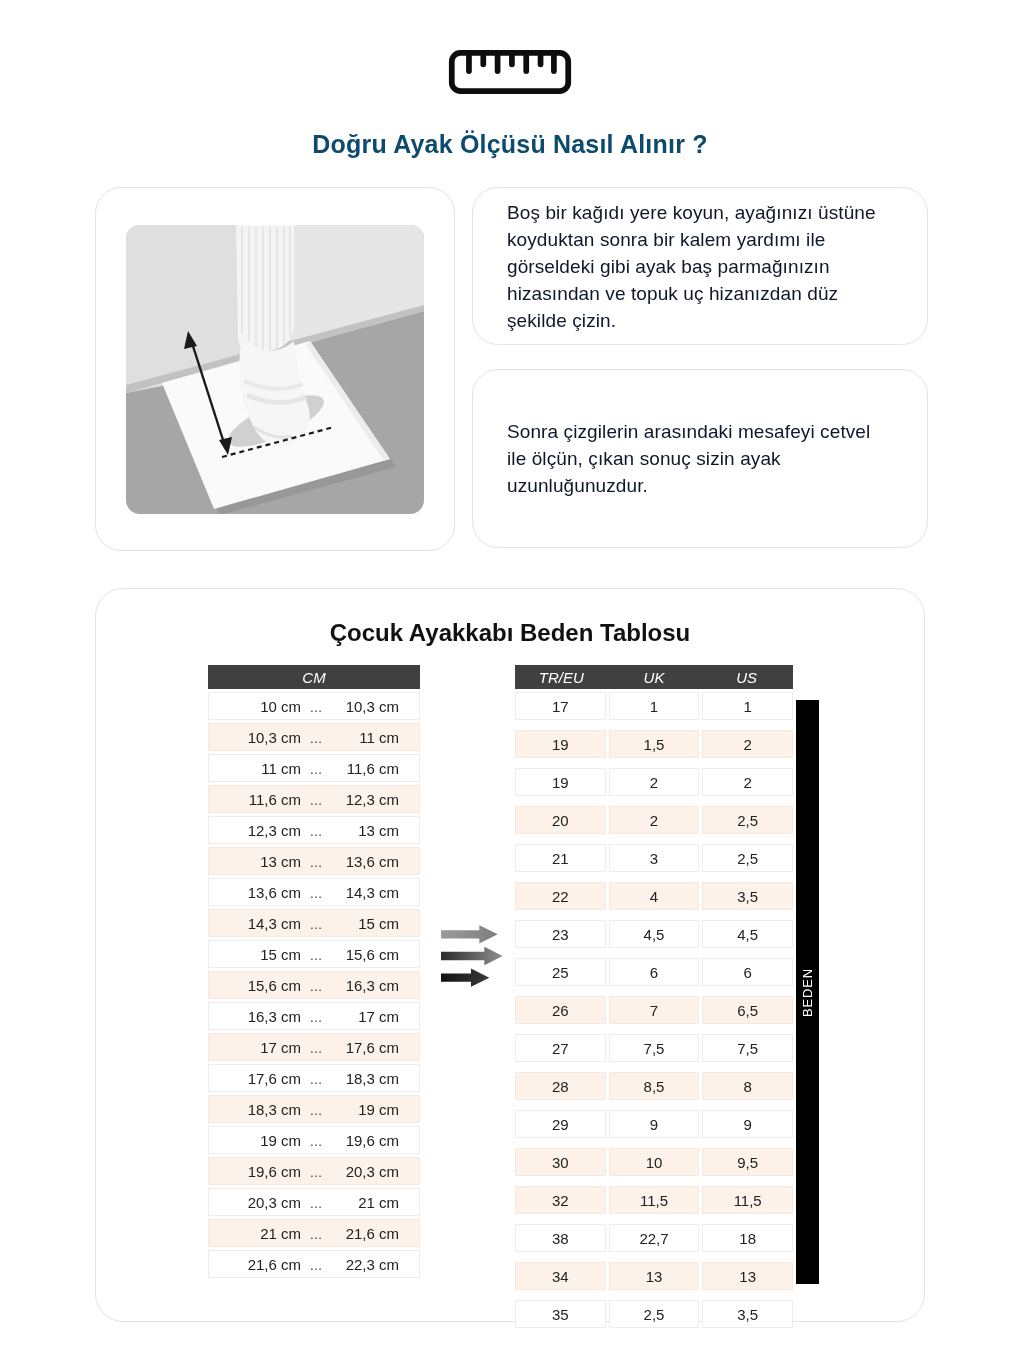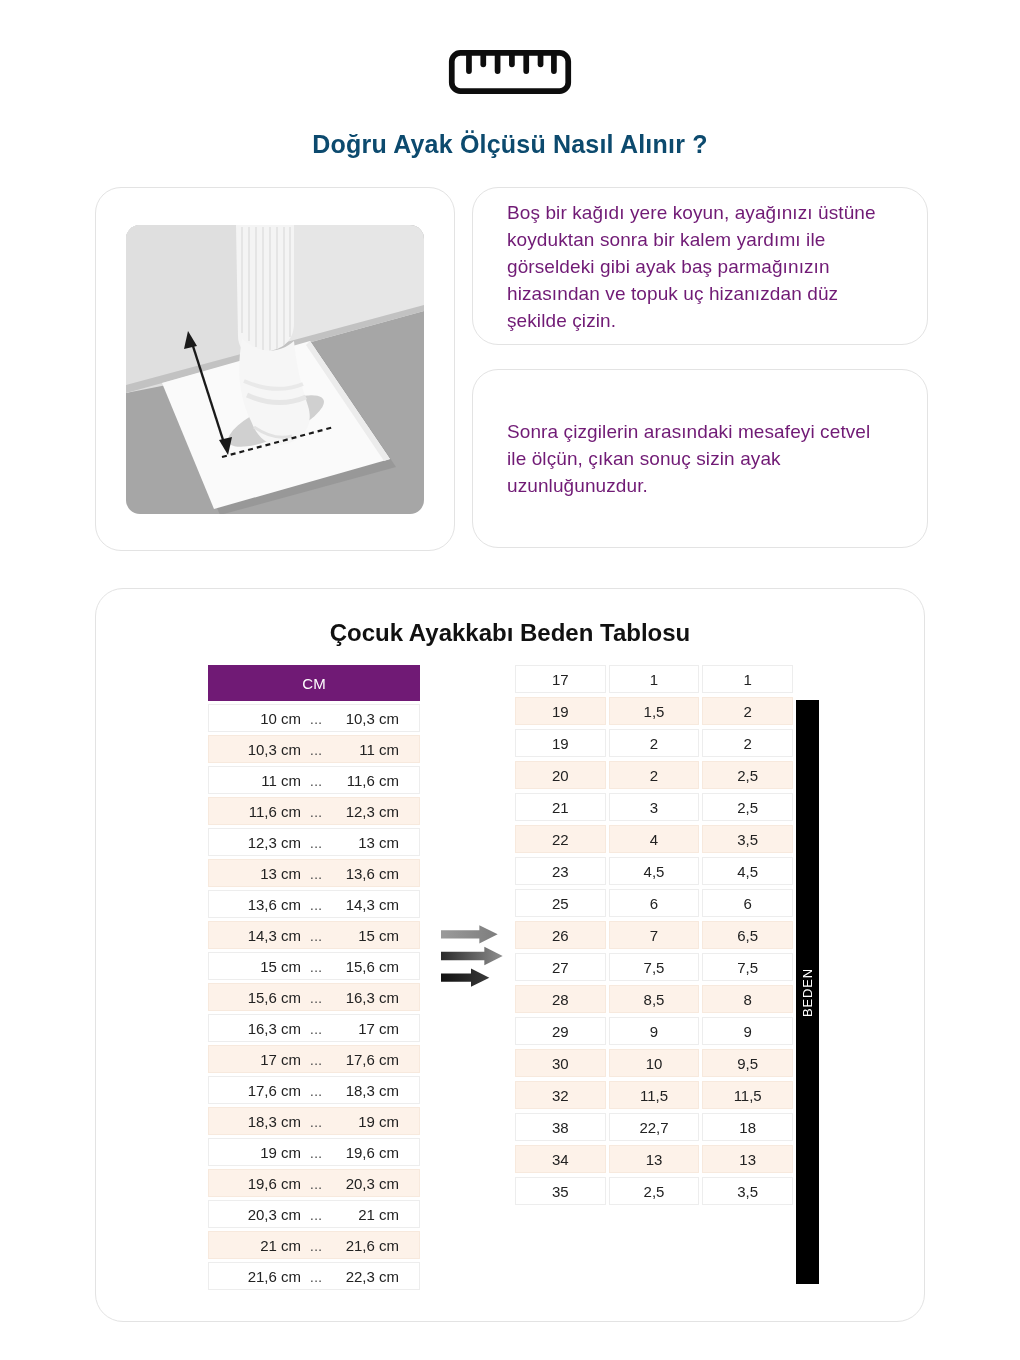--- a/index.html
+++ b/index.html
@@ -26,51 +26,51 @@
   .photo-card{width:360px;height:364px;display:flex;align-items:center;justify-content:center;}
   .photo-frame{width:298px;height:289px;border-radius:14px;overflow:hidden;line-height:0;}
   .text-col{display:flex;flex-direction:column;gap:24px;width:456px;}
   .text-card{
     width:456px;box-sizing:border-box;padding:18px 34px;
     display:flex;align-items:center;
   }
   .text-card.first{height:158px;}
   .text-card.second{height:179px;}
   .text-card p{
-    margin:0;font-size:19px;line-height:27px;color:#701a75;letter-spacing:0.1px;
+    margin:0;font-size:19px;line-height:27px;color:#0f172a;letter-spacing:0.1px;
   }
   
   .size-card{
     position:absolute;left:95px;top:588px;width:830px;height:734px;
     border:1px solid #e3e3e3;border-radius:28px;box-sizing:border-box;
     background:#ffffff;
   }
   .size-title{
     margin:30px 0 0 0;text-align:center;font-size:24px;font-weight:bold;color:#111111;
   }
   .tables{position:relative;height:640px;margin-top:18px;}
   .tbl-header{
-    height:36px;background:#701a75;color:#ffffff;font-size:15px;
-    display:flex;align-items:center;justify-content:center;margin-bottom:3px;
+    height:24px;background:#404040;color:#ffffff;font-size:15px;
+    display:flex;align-items:center;justify-content:center;margin-bottom:3px;font-style:italic;
   }
   .cm-table{position:absolute;left:112px;top:0;width:212px;}
   .size-table{position:absolute;left:419px;top:0;width:278px;}
   .size-table .tbl-header{justify-content:space-between;}
   .size-table .tbl-header span{flex:1;text-align:center;}
   .row{
     height:28px;margin-bottom:3px;display:flex;align-items:center;
     font-size:15px;color:#222222;background:#ffffff;
     border:1px solid #ededed;box-sizing:border-box;
   }
   .row.alt{background:#fdf2e9;border-color:#f7e9dd;}
   .cm-table .row .cl{flex:1;text-align:right;padding-left:24px;}
   .cm-table .row .cd{width:30px;text-align:center;color:#555;}
   .cm-table .row .cr{flex:1;text-align:right;padding-right:20px;}
   .size-row{
-    height:28px;margin-bottom:4px;display:flex;gap:3px;
+    height:28px;margin-bottom:10px;display:flex;gap:3px;
   }
   .size-row .cell{
     flex:1;display:flex;align-items:center;justify-content:center;
     font-size:15px;color:#222222;background:#ffffff;
     border:1px solid #ededed;box-sizing:border-box;height:100%;
   }
   .size-row.alt .cell{background:#fdf2e9;border-color:#f7e9dd;}
   .beden-bar{
     position:absolute;left:700px;top:35px;width:23px;height:584px;background:#000000;
     display:flex;align-items:center;justify-content:center;
@@ -278,20 +278,25 @@
               <stop offset="1" stop-color="#3a3a3a"></stop>
           </linearGradient>
         </defs>
         <polygon points="6,15 52,15 52,9 74,20 52,31 52,25 6,25" fill="url(#ag1)"></polygon>
         <polygon points="6,41 58,41 58,35 80,46 58,57 58,51 6,51" fill="url(#ag2)"></polygon>
         <polygon points="6,67 42,67 42,61 64,72 42,83 42,77 6,77" fill="url(#ag3)"></polygon>
       </svg>
     </span>
 
     <div class="size-table">
+      <div class="tbl-header">
+        <span>TR/EU</span>
+        <span>UK</span>
+        <span>US</span>
+      </div>
       <div>
           <div class="size-row">
             <span class="cell">17</span>
             <span class="cell">1</span>
             <span class="cell">1</span>
           </div>
           <div class="size-row alt">
             <span class="cell">19</span>
             <span class="cell">1,5</span>
             <span class="cell">2</span>

